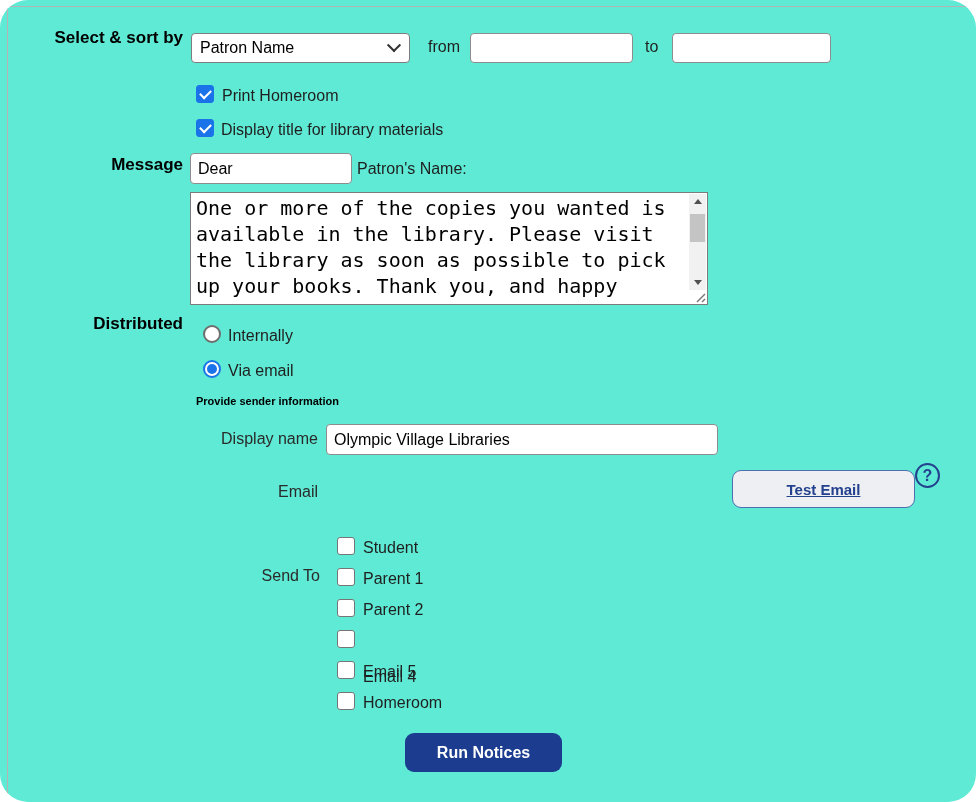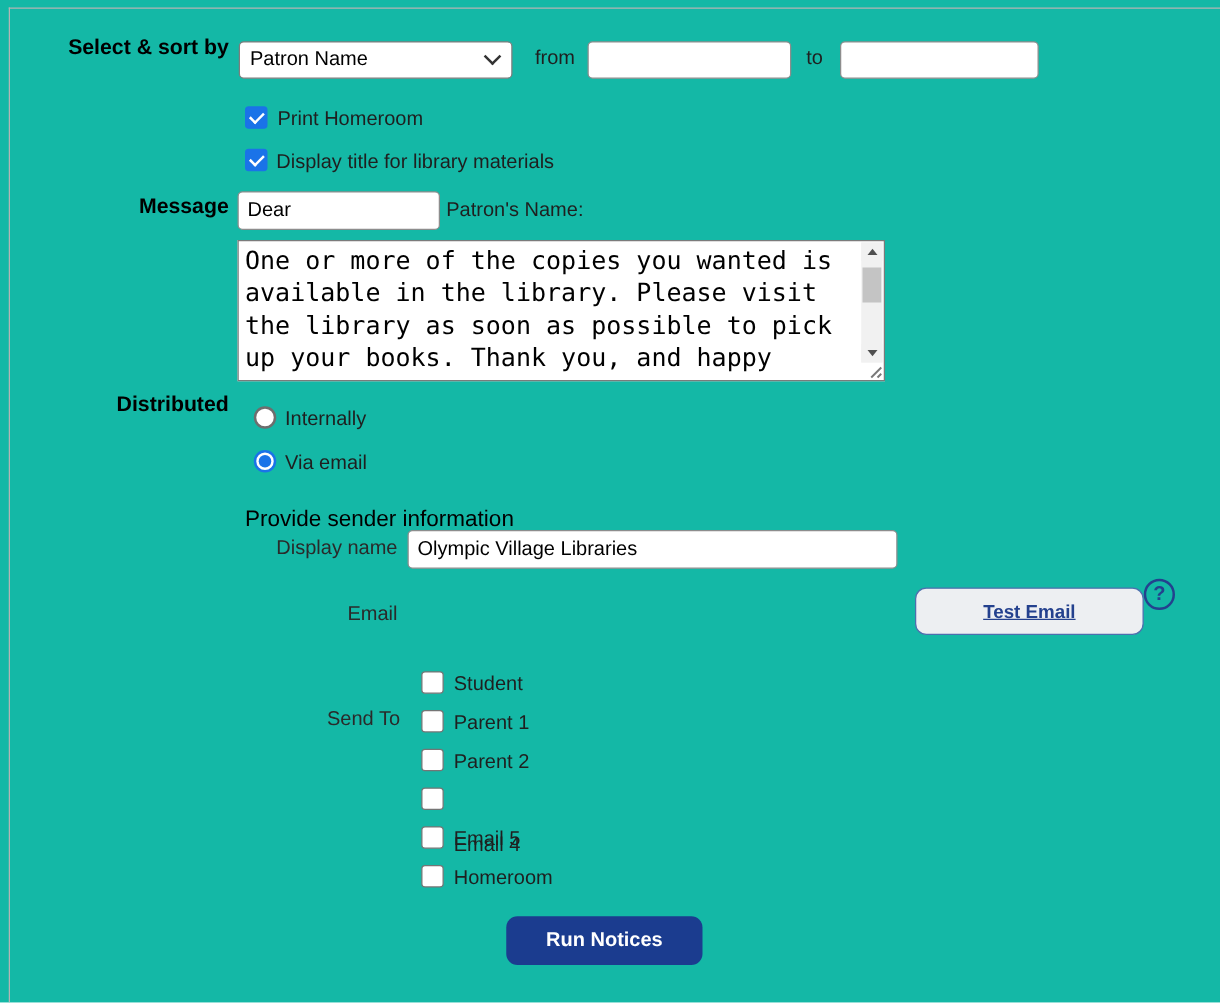--- a/index.html
+++ b/index.html
@@ -1,17 +1,17 @@
 <!DOCTYPE html>
 <html><head>
 <meta charset="utf-8">
 <style>
   html,body{margin:0;padding:0;background:#fff;}
-  .screen{position:relative;width:976px;height:802px;background:#14b8a6;overflow:hidden;
-          font-family:"Liberation Sans",sans-serif;color:#1a1a1a;}
+  .screen{position:relative;width:976px;height:802px;background:#5eead4;overflow:hidden;
+          font-family:"Liberation Sans",sans-serif;color:#1a1a1a;border-radius:28px;}
   .panel-border{position:absolute;left:7px;top:6px;right:0;bottom:0;
                 border-top:1px solid #b4b4b4;border-left:1px solid #b4b4b4;}
   .abs{position:absolute;}
   .lbl-bold{font-weight:bold;font-size:17px;color:#000;text-align:right;}
   .lbl{font-size:16px;color:#1f1f1f;}
   .lbl-r{font-size:16px;color:#2a2a2a;text-align:right;}
   .ipt{position:absolute;box-sizing:border-box;border:1px solid #8d8d8d;border-radius:4px;
        background:#fff;font-family:"Liberation Sans",sans-serif;font-size:16px;color:#000;
        padding:0 7px;outline:none;}
   .selectbox{position:absolute;box-sizing:border-box;border:1px solid #7d7d7d;border-radius:4px;
@@ -21,21 +21,21 @@
        border-bottom:2px solid #333;transform:rotate(45deg) translate(-2px,-2px);}
   .cb{position:absolute;box-sizing:border-box;width:18px;height:18px;border:1.5px solid #757575;
       border-radius:3px;background:#fff;display:flex;align-items:center;justify-content:center;}
   .cb.checked{background:#1a73e8;border-color:#1a73e8;}
   .check-icon{width:9px;height:5px;border-left:2px solid #fff;border-bottom:2px solid #fff;
       transform:rotate(-45deg) translate(1px,-1px);}
   .radio{position:absolute;box-sizing:border-box;width:18px;height:18px;border:2px solid #6e6e6e;
       border-radius:50%;background:#fff;display:flex;align-items:center;justify-content:center;}
   .radio.checked{border-color:#1a73e8;}
   .radio .dot{width:10px;height:10px;border-radius:50%;background:#1a73e8;}
-  .bold16{font-weight:normal;font-size:18px;color:#000;margin-top:10px;}
+  .bold16{font-weight:bold;font-size:11px;color:#000;}
   .ta-mock{position:absolute;left:190px;top:192px;width:518px;height:113px;box-sizing:border-box;
       border:1px solid #7b7b7b;background:#fff;}
   .ta-text{position:absolute;left:5px;top:2px;width:492px;white-space:pre-wrap;
       font-family:"DejaVu Sans Mono",monospace;font-size:20px;line-height:26px;color:#000;}
   .sb{position:absolute;top:1px;right:1px;width:17px;bottom:14px;background:#f1f1f1;}
   .sb-btn{position:absolute;left:0;width:17px;height:15px;background:#f1f1f1;
       display:flex;align-items:center;justify-content:center;}
   .tri-up{width:0;height:0;border-left:4px solid transparent;border-right:4px solid transparent;
       border-bottom:5px solid #505050;}
   .tri-down{width:0;height:0;border-left:4px solid transparent;border-right:4px solid transparent;

